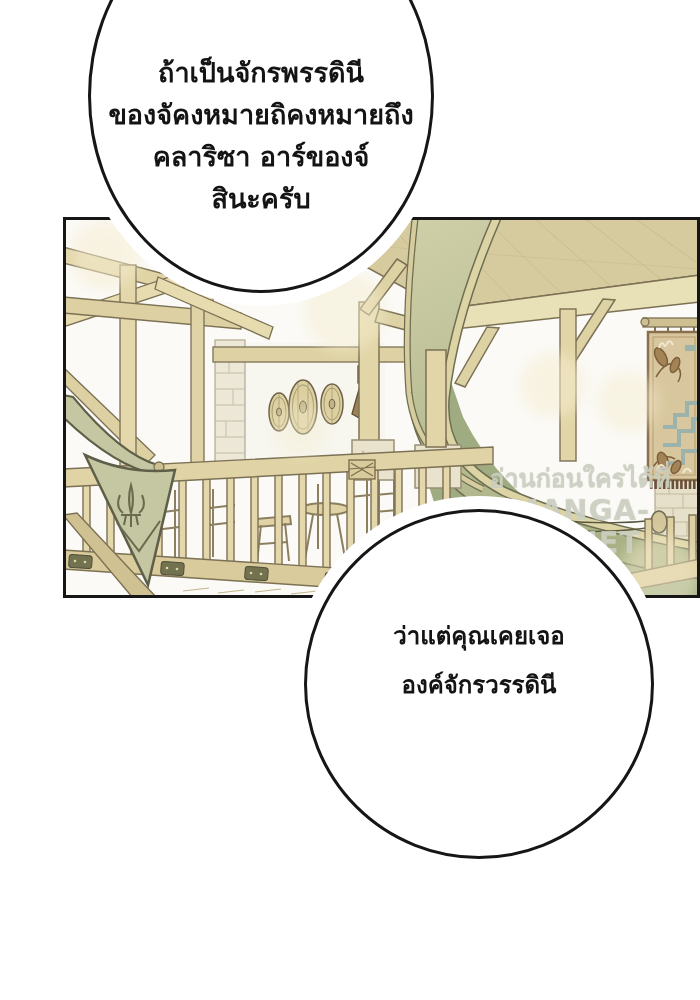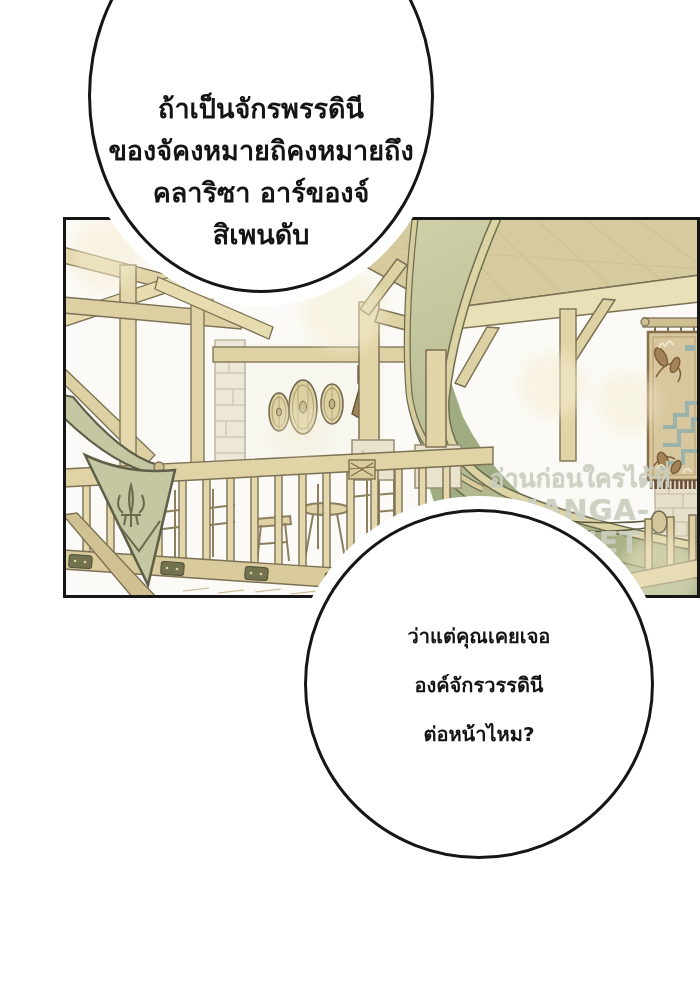--- a/index.html
+++ b/index.html
@@ -11,23 +11,23 @@
              color:rgba(210,214,199,0.82);
              text-shadow:0 0 1px rgba(105,110,92,0.45), 0 1px 1px rgba(255,255,255,0.35);
              user-select:none;}
   .watermark .wm1{font-size:25px;font-weight:700;line-height:30px;}
   .watermark .wm2{font-size:29px;font-weight:800;letter-spacing:1px;line-height:32px;}
   .bubble{position:absolute;background:#ffffff;border:3px solid #161616;border-radius:50%;
           box-shadow:0 0 0 13px #ffffff;z-index:3;}
   .bubble .btext{position:absolute;left:0;width:100%;text-align:center;color:#141414;
                  font-weight:600;}
   .b1{left:88px;top:-101px;width:340px;height:388px;}
-  .b1 .btext{top:150px;font-size:27px;line-height:42px;margin-top:36px;}
+  .b1 .btext{top:150px;font-size:27px;line-height:42px;}
   .b2{left:304px;top:509px;width:344px;height:344px;}
-  .b2 .btext{top:100px;font-size:20px;line-height:49px;}
+  .b2 .btext{top:100px;font-size:24px;line-height:49px;}
   .btext span{display:block;}
 </style>
 </head>
 <body>
 
 <div class="page">
 
   <div class="panel">
     <svg width="637" height="381" viewBox="0 0 637 381" xmlns="http://www.w3.org/2000/svg">
       <defs>
@@ -304,25 +304,24 @@
   <div class="watermark">
     <div class="wm1">อ่านก่อนใครได้ที่</div>
     <div class="wm2">MANGA-LC.NET</div>
   </div>
 
   <div class="bubble b1">
     <div class="btext">
       <span>ถ้าเป็นจักรพรรดินี</span>
       <span>ของจัคงหมายถิคงหมายถึง</span>
       <span>คลาริซา อาร์ของจ์</span>
-      <span>สิเพนดับ</span>
+      <span>สินะครับ</span>
     </div>
   </div>
 
   <div class="bubble b2">
     <div class="btext">
       <span>ว่าแต่คุณเคยเจอ</span>
       <span>องค์จักรวรรดินี</span>
-      <span>ต่อหน้าไหม?</span>
     </div>
   </div>
 
 </div>
 
 </body></html>

